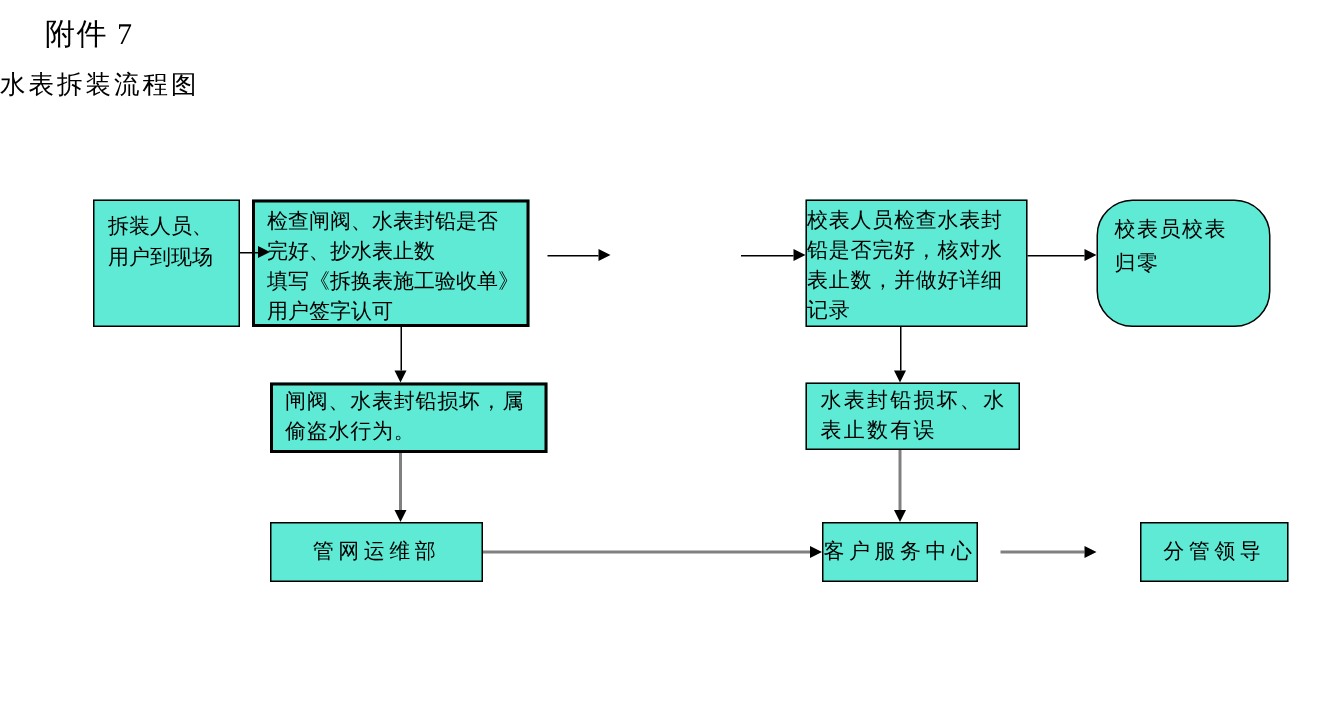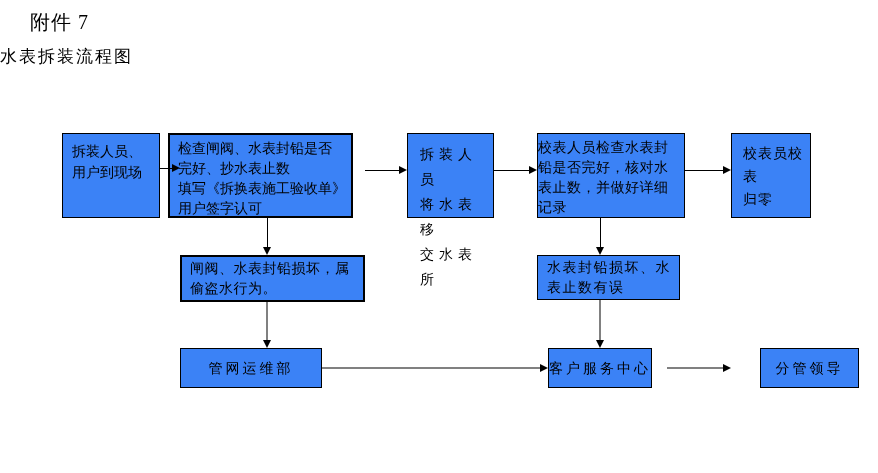--- a/index.html
+++ b/index.html
@@ -14,30 +14,30 @@
   .attachment{
     position:absolute;left:30px;top:9px;
     font-size:20px;letter-spacing:1px;
   }
   .title{
     position:absolute;left:0;right:0;top:45px;
     text-align:left;font-size:17px;letter-spacing:2px;font-family:Liberation Serif, serif;
   }
   .box{
     position:absolute;box-sizing:border-box;
-    border:1px solid #000;background:#3b82f6;
+    border:1px solid #000;background:#5eead4;
     font-size:14px;line-height:21px;
     white-space:pre-line;
   }
   
   .b1{left:62px;top:133px;width:98px;height:85px;padding:7px 4px 0 9px;}
   .b2{left:168px;top:133px;width:185px;height:85px;border-width:2px;padding:4px 4px 0 8px;line-height:20px;}
   .b3{left:407px;top:133px;width:87px;height:85px;padding:8px 0 0 12px;letter-spacing:5px;line-height:25px;}
   .b4{left:537px;top:133px;width:148px;height:85px;padding:4px 2px 0 0;line-height:20px;letter-spacing:0.5px;}
-  .b5{left:731px;top:133px;width:80px;height:85px;padding:8px 0 0 11px;letter-spacing:1px;line-height:23px;}
+  .b5{left:731px;top:133px;width:116px;height:85px;padding:8px 0 0 11px;letter-spacing:1px;line-height:23px;border-radius:24px;}
   
   .b6{left:180px;top:255px;width:185px;height:47px;border-width:2px;padding:2px 2px 0 8px;line-height:20px;letter-spacing:0.5px;}
   .b7{left:537px;top:255px;width:143px;height:45px;padding:2px 2px 0 9px;line-height:20px;letter-spacing:1.5px;}
   
   .b8{left:180px;top:348px;width:142px;height:40px;}
   .b9{left:548px;top:348px;width:104px;height:40px;}
   .b10{left:760px;top:348px;width:99px;height:40px;}
   .center{display:flex;align-items:center;justify-content:center;letter-spacing:3px;}
   
   .line-h{position:absolute;height:1px;background:#000;}
@@ -58,23 +58,20 @@
 
   <div class="attachment">附件 7</div>
   <div class="title">水表拆装流程图</div>
 
   <div class="box b1">拆装人员、
 用户到现场</div>
   <div class="box b2">检查闸阀、水表封铅是否
 完好、抄水表止数
 填写《拆换表施工验收单》
 用户签字认可</div>
-  <div class="box b3">拆装人员
-将水表移
-交水表所</div>
   <div class="box b4">校表人员检查水表封
 铅是否完好，核对水
 表止数，并做好详细
 记录</div>
   <div class="box b5">校表员校表
 归零</div>
 
   <div class="box b6">闸阀、水表封铅损坏，属
 偷盗水行为。</div>
   <div class="box b7">水表封铅损坏、水

